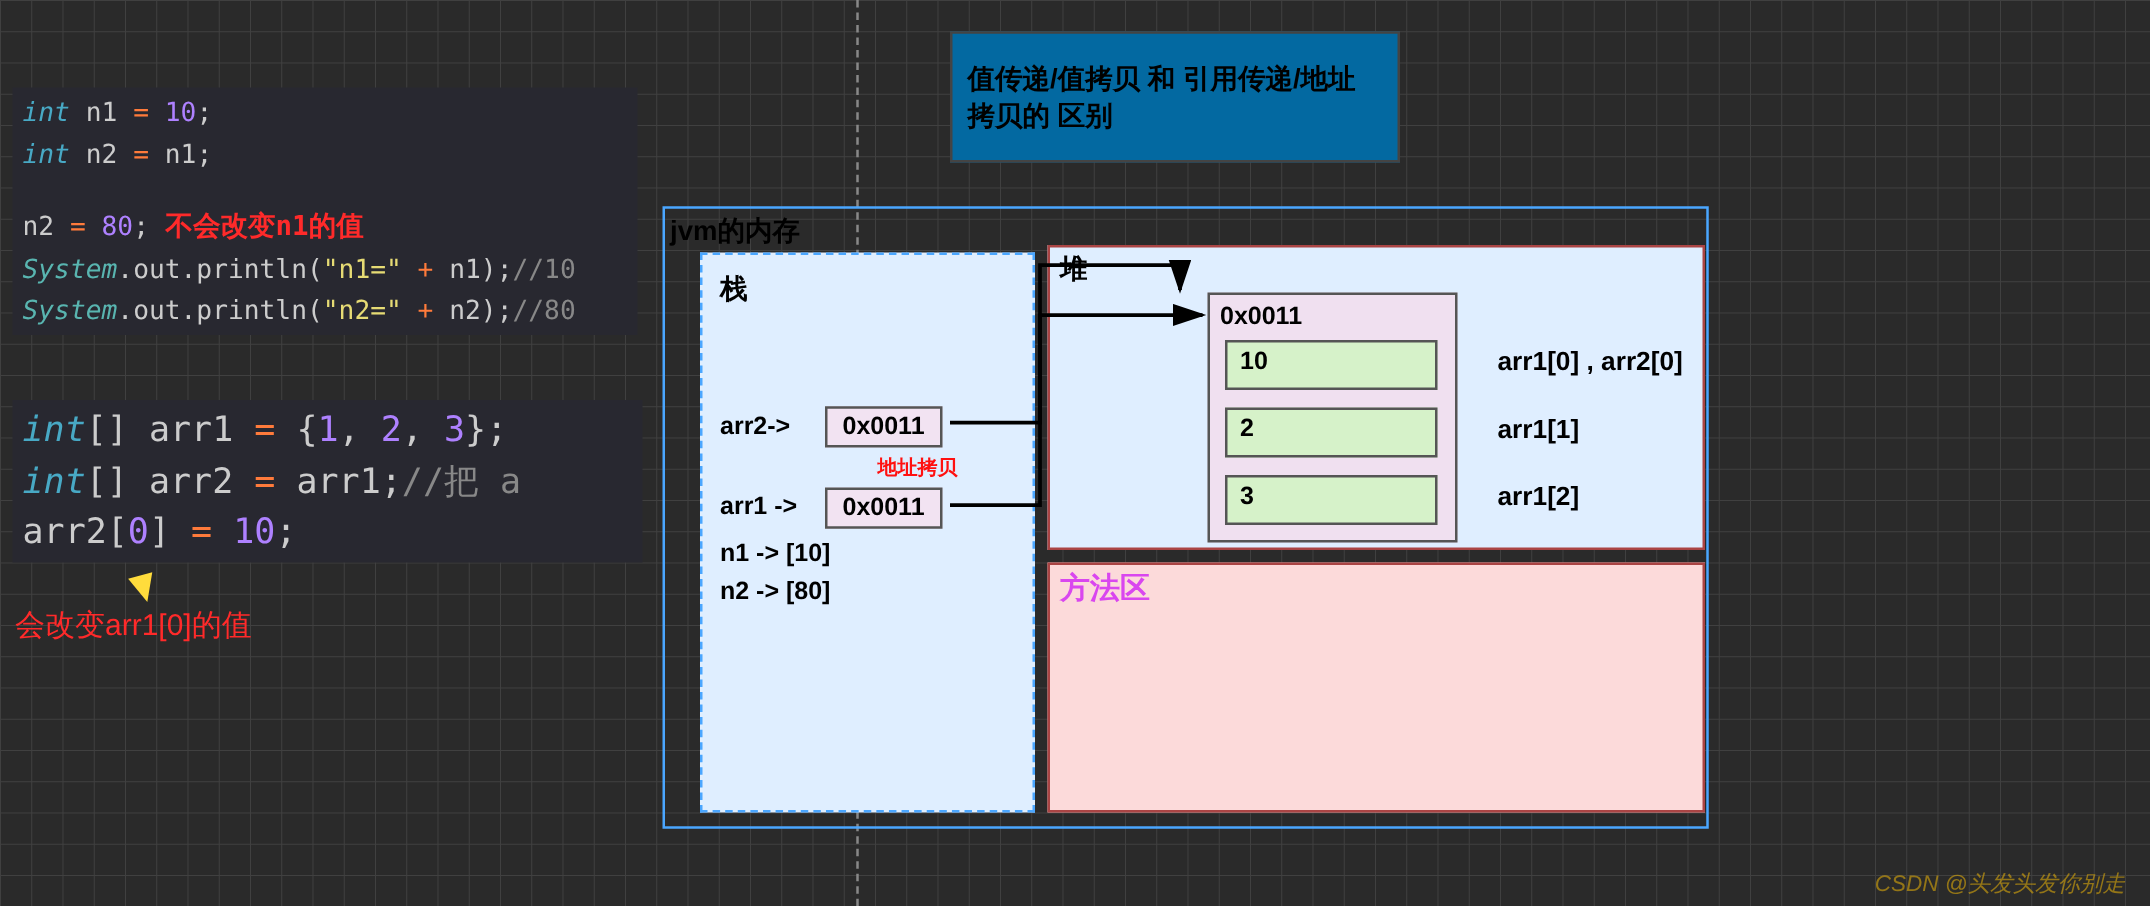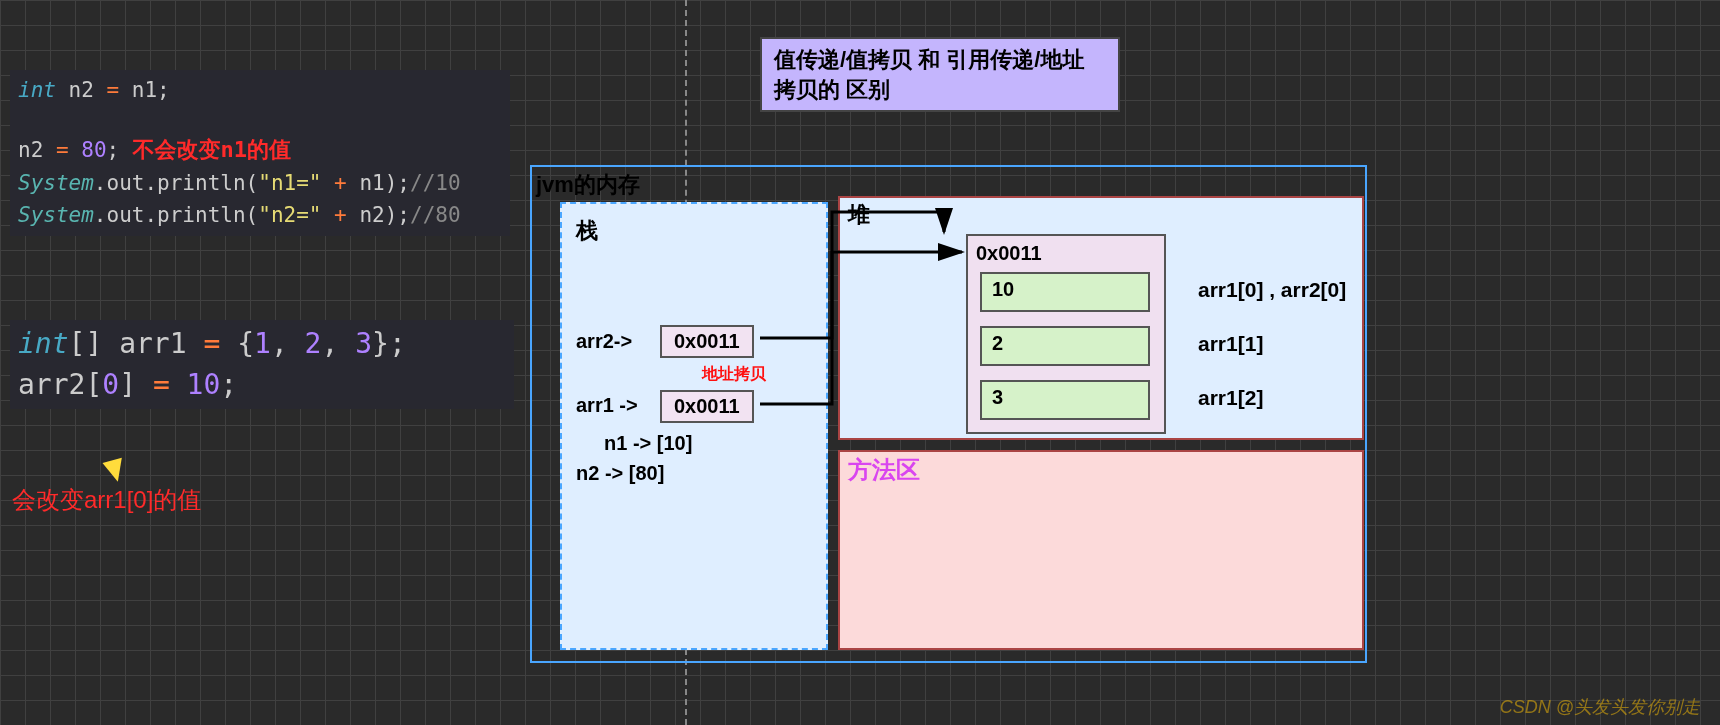--- a/index.html
+++ b/index.html
@@ -57,28 +57,27 @@
     border-left: 10px solid transparent;
     border-right: 10px solid transparent;
     border-top: 22px solid #ffdc3c;
     transform: rotate(-15deg);
   }
   
   .title-card {
     position: absolute;
     left: 760px; top: 25px;
     width: 360px;
-    background: #c4b5fd;
+    background: #0369a1;
     border: 2px solid #444;
-    padding: 6px 12px;
+    padding: 21px 12px;
     font-size: 22px;
     font-weight: bold;
     color: #000;
     line-height: 1.35;
-    margin-top: 12px;
   }
   
   .jvm-box {
     position: absolute;
     left: 530px; top: 165px;
     width: 837px; height: 498px;
     border: 2px solid #4aa6ff;
     background: rgba(255,255,255,0);
   }
   .jvm-label { position:absolute; left:536px; top:170px; font-size:22px; font-weight:bold; color:#000; background:transparent; }
@@ -117,21 +116,21 @@
     font-size: 20px;
     font-weight: bold;
     color: #000;
     padding: 3px 12px;
   }
   .ptr-arr2 { left: 660px; top: 325px; }
   .ptr-arr1 { left: 660px; top: 390px; }
   .stack-text { position:absolute; font-size:20px; font-weight:bold; color:#000;}
   .t-arr2 { left:576px; top:330px; }
   .t-arr1 { left:576px; top:394px; }
-  .t-n1 { left:576px; top:432px;margin-left:28px; }
+  .t-n1 { left:576px; top:432px; }
   .t-n2 { left:576px; top:462px; }
   .addr-copy { position:absolute; left:702px; top:364px; font-size:16px; font-weight:bold; color:#ff1010;}
   
   .obj-box {
     position: absolute;
     left: 966px; top: 234px;
     width: 200px; height: 200px;
     border: 2px solid #555;
     background: #f0e0f0;
   }
@@ -168,37 +167,43 @@
 </head>
 <body>
 
 <div class="grid-bg"></div>
 <div class="vsep"></div>
 
 <div class="title-card">值传递/值拷贝 和  引用传递/地址拷贝的 区别</div>
 
 <div class="code-block code-block-1">
   <div>
+    <span class="kw">int</span><span> n1 </span><span class="op">= </span><span class="num">10</span><span>;</span>
+  </div>
+  <div>
     <span class="kw">int</span><span> n2 </span><span class="op">= </span><span>n1</span><span>;</span>
   </div>
   <div style="height:26px"></div>
   <div>
     <span>n2 </span><span class="op">= </span><span class="num">80</span><span>;</span><span class="red-note"> 不会改变n1的值</span>
   </div>
   <div>
     <span class="sys">System</span><span>.out.println(</span><span class="str">"n1="</span><span class="op"> + </span><span>n1</span><span>);</span><span class="cm">//10</span>
   </div>
   <div>
     <span class="sys">System</span><span>.out.println(</span><span class="str">"n2="</span><span class="op"> + </span><span>n2</span><span>);</span><span class="cm">//80</span>
   </div>
 </div>
 
 <div class="code-block code-block-2">
   <div>
     <span class="kw">int</span><span>[] </span><span>arr1 </span><span class="op">= </span><span>{</span><span class="num">1</span><span>, </span><span class="num">2</span><span>, </span><span class="num">3</span><span>};</span>
+  </div>
+  <div>
+    <span class="kw">int</span><span>[] </span><span>arr2 </span><span class="op">= </span><span>arr1;</span><span class="cm">//把 a</span>
   </div>
   <div>
     <span>arr2</span><span class="punct">[</span><span class="num">0</span><span class="punct">] </span><span class="op">= </span><span class="num">10</span><span>;</span>
   </div>
 </div>
 <div class="arrow-yellow"></div>
 <div class="note2">会改变arr1[0]的值</div>
 
 <div class="jvm-box"></div>
 <div class="jvm-label">jvm的内存</div>

